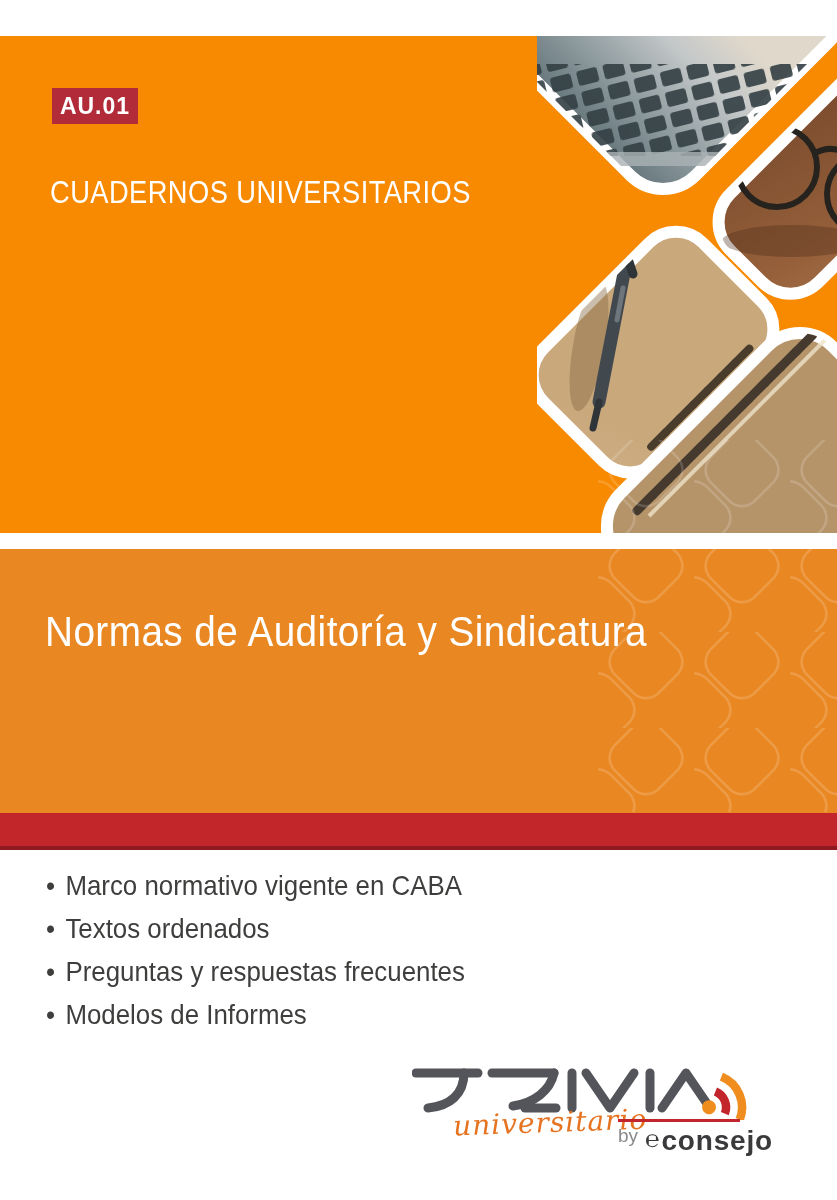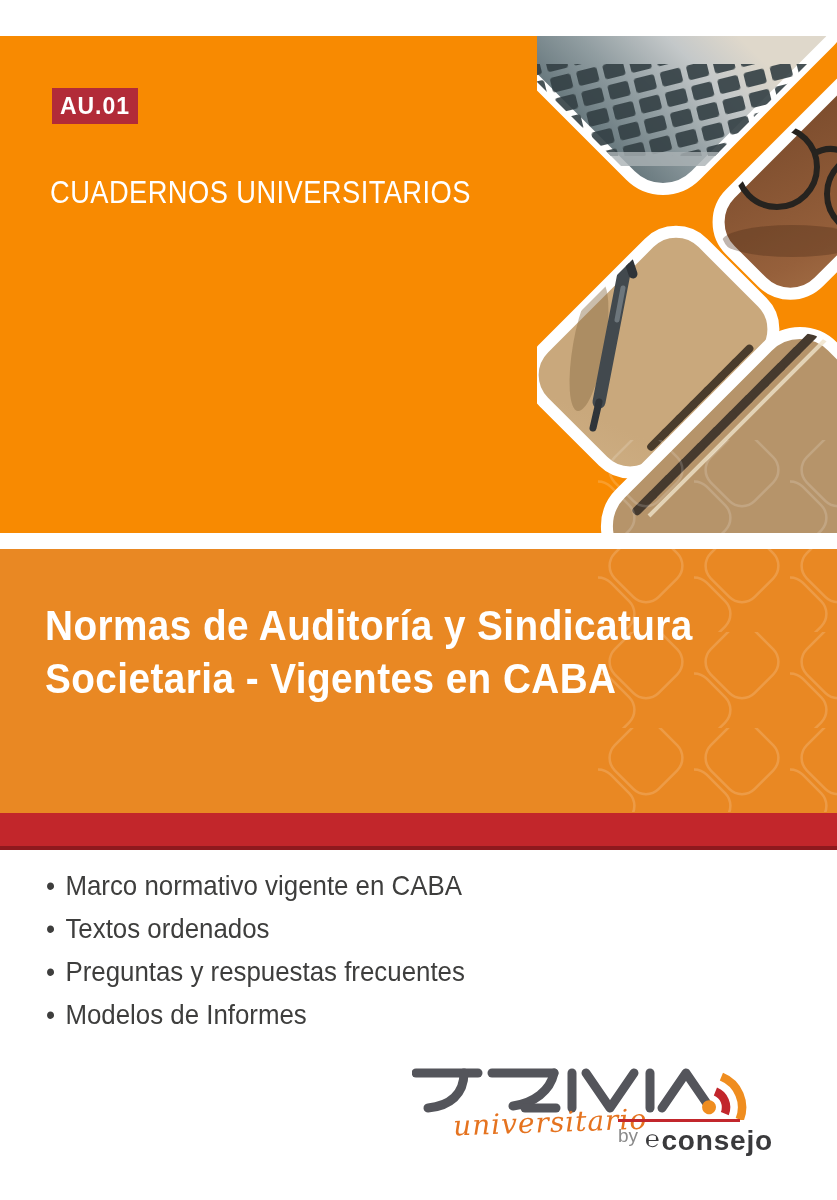--- a/index.html
+++ b/index.html
@@ -16,22 +16,22 @@
   .series .l1{font-weight:500;letter-spacing:.5px;}
   .series .l2 b{font-weight:bold;letter-spacing:.5px;}
   .material{position:absolute;left:53px;top:262px;width:345px;height:34px;border:2px solid #fff;
             display:flex;align-items:center;justify-content:center;}
   .material .txt{color:#fff;font-size:18px;font-weight:bold;letter-spacing:.6px;transform:scaleX(.97);white-space:nowrap;}
   .material .txt i{font-style:italic;}
   
   .diam{position:absolute;left:598px;top:440px;width:239px;height:372px;z-index:2;display:block;}
   
   .band{position:absolute;left:0;top:549px;width:837px;height:264px;background:#E98823;}
-  .band h1{position:absolute;left:45px;top:50px;margin:0;color:#fff;font-size:43px;line-height:53px;
-           font-weight:bold;letter-spacing:.5px;z-index:3;}
+  .band h1{position:absolute;left:45px;top:56px;margin:0;color:#fff;font-size:43px;line-height:53px;
+           font-weight:normal;letter-spacing:.5px;z-index:3;}
   .band h1 .cx{transform:scaleX(.9);}
   
   .redbar{position:absolute;left:0;top:813px;width:837px;height:33px;background:#C2262B;
           border-bottom:4px solid #8E191E;}
   
   .bullets{position:absolute;left:46px;top:864px;margin:0;padding:0;list-style:none;
            transform:scaleX(.94);transform-origin:0 0;}
   .bullets li{font-size:27.5px;line-height:43px;color:#3E3E3D;white-space:nowrap;}
   .bullets li::before{content:"•";margin-right:11px;color:#3E3E3D;}
   
@@ -170,21 +170,20 @@
         <rect x="0" y="0" width="62" height="62" rx="18" fill="none" stroke="rgba(255,255,255,0.16)" stroke-width="2.5" transform="translate(48,-14) rotate(45)"></rect>
         <rect x="0" y="0" width="62" height="62" rx="18" fill="none" stroke="rgba(255,255,255,0.16)" stroke-width="2.5" transform="translate(0,34) rotate(45)"></rect>
       </pattern>
     </defs>
     <rect x="0" y="0" width="239" height="372" fill="url(#dp)"></rect>
   </svg>
 
   <div class="band">
     <h1>
       <div><span class="cx">Normas de Auditoría y Sindicatura</span></div>
-      <div><span class="cx">Societaria - Vigentes en CABA</span></div>
     </h1>
   </div>
 
   <div class="redbar"></div>
 
   <ul class="bullets">
     <li>Marco normativo vigente en CABA</li>
     <li>Textos ordenados</li>
     <li>Preguntas y respuestas frecuentes</li>
     <li>Modelos de Informes</li>

